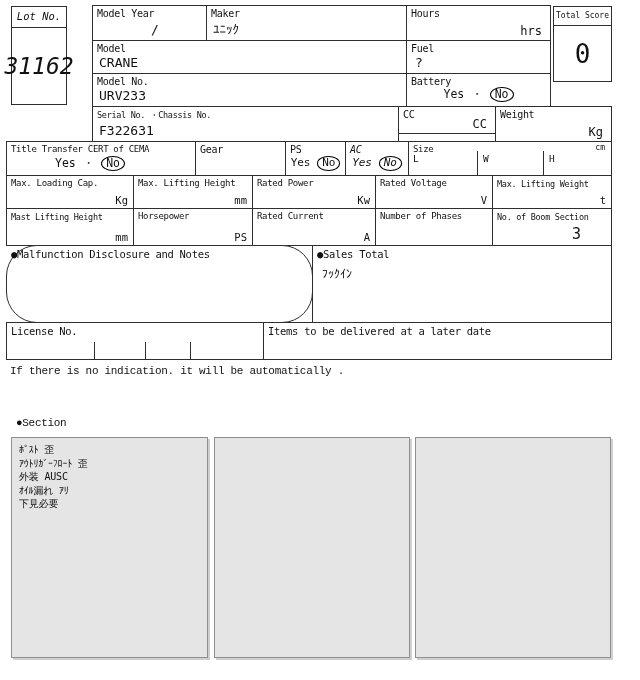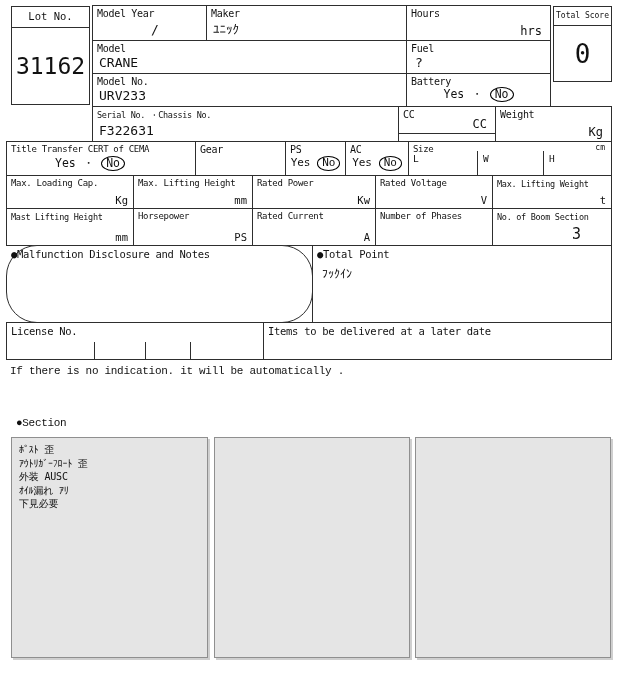--- a/index.html
+++ b/index.html
@@ -22,21 +22,21 @@
   .bigval{position:absolute;left:0;right:0;display:flex;align-items:center;justify-content:center;}
   .remarks-box{position:absolute;border:1px solid #8f8f8f;box-shadow:2px 2px 0 #cfcfcf;box-sizing:border-box;background:#e5e5e5;}
   .remarks-text{padding:5px 7px;font-size:10px;line-height:13.5px;white-space:nowrap;letter-spacing:-0.2px;}
   .note{position:absolute;font-size:11px;letter-spacing:-0.3px;white-space:nowrap;font-family:Liberation Mono, monospace;}
 </style>
 </head>
 <body>
 
 <div id="screen">
 
-  <div class="cell" style="left:11px;top:6px;width:79px;height:99px;">
+  <div class="cell" style="left:11px;top:6px;width:56px;height:99px;font-style:italic;">
     <div class="hdrbox" style="height:21px;font-size:10.5px;padding-top:3px;">Lot No.</div>
     <div class="bigval" style="top:21px;bottom:0;font-size:23px;">31162</div>
   </div>
 
   <div class="cell" style="left:553px;top:6px;width:59px;height:76px;">
     <div class="hdrbox" style="height:19px;font-size:8px;padding-top:4px;">Total Score</div>
     <div class="bigval" style="top:19px;bottom:0;font-size:26px;">0</div>
   </div>
 
   <div class="cell" style="left:92px;top:5px;width:115px;height:36px;">
@@ -98,21 +98,21 @@
   <div class="cell" style="left:195px;top:141px;width:91px;height:35px;">
     <span class="lbl">Gear</span>
   </div>
   <div class="cell" style="left:285px;top:141px;width:61px;height:35px;">
     <span class="lbl">PS</span>
     <span class="yn yn-sm">
       <span>Yes</span>
       <span class="no-oval">No</span>
     </span>
   </div>
-  <div class="cell" style="left:345px;top:141px;width:64px;height:35px;">
+  <div class="cell" style="left:345px;top:141px;width:64px;height:35px;font-style:italic;">
     <span class="lbl">AC</span>
     <span class="yn yn-sm">
       <span>Yes</span>
       <span class="no-oval">No</span>
     </span>
   </div>
   <div class="cell" style="left:408px;top:141px;width:204px;height:35px;">
     <span class="lbl lbl-9">Size</span>
     <span style="position:absolute;top:1px;right:6px;font-size:8px;">cm</span>
     <span style="position:absolute;top:11px;left:4px;font-size:9.5px;">L</span>
@@ -160,21 +160,21 @@
   </div>
   <div class="cell" style="left:492px;top:208px;width:120px;height:38px;">
     <span class="lbl lbl-sm">No. of Boom Section</span>
     <span style="position:absolute;right:30px;bottom:2px;font-size:15px;">3</span>
   </div>
 
   <div class="cell" style="left:6px;top:245px;width:307px;height:78px;border-radius:31px;">
     <span class="lbl" style="font-size:10.5px;">●Malfunction Disclosure and Notes</span>
   </div>
   <div class="cell" style="left:312px;top:245px;width:300px;height:78px;">
-    <span class="lbl" style="font-size:10.5px;">●Total Point</span>
+    <span class="lbl" style="font-size:10.5px;">●Sales Total</span>
     <span style="position:absolute;left:9px;top:21px;font-size:12px;">ﾌｯｸｲﾝ</span>
   </div>
 
   <div class="cell" style="left:6px;top:322px;width:258px;height:38px;">
     <span class="lbl" style="font-size:10.5px;">License No.</span>
     <span class="vline" style="left:87px;top:19px;height:18px;"></span>
     <span class="vline" style="left:138px;top:19px;height:18px;"></span>
     <span class="vline" style="left:183px;top:19px;height:18px;"></span>
   </div>
   <div class="cell" style="left:263px;top:322px;width:349px;height:38px;">

